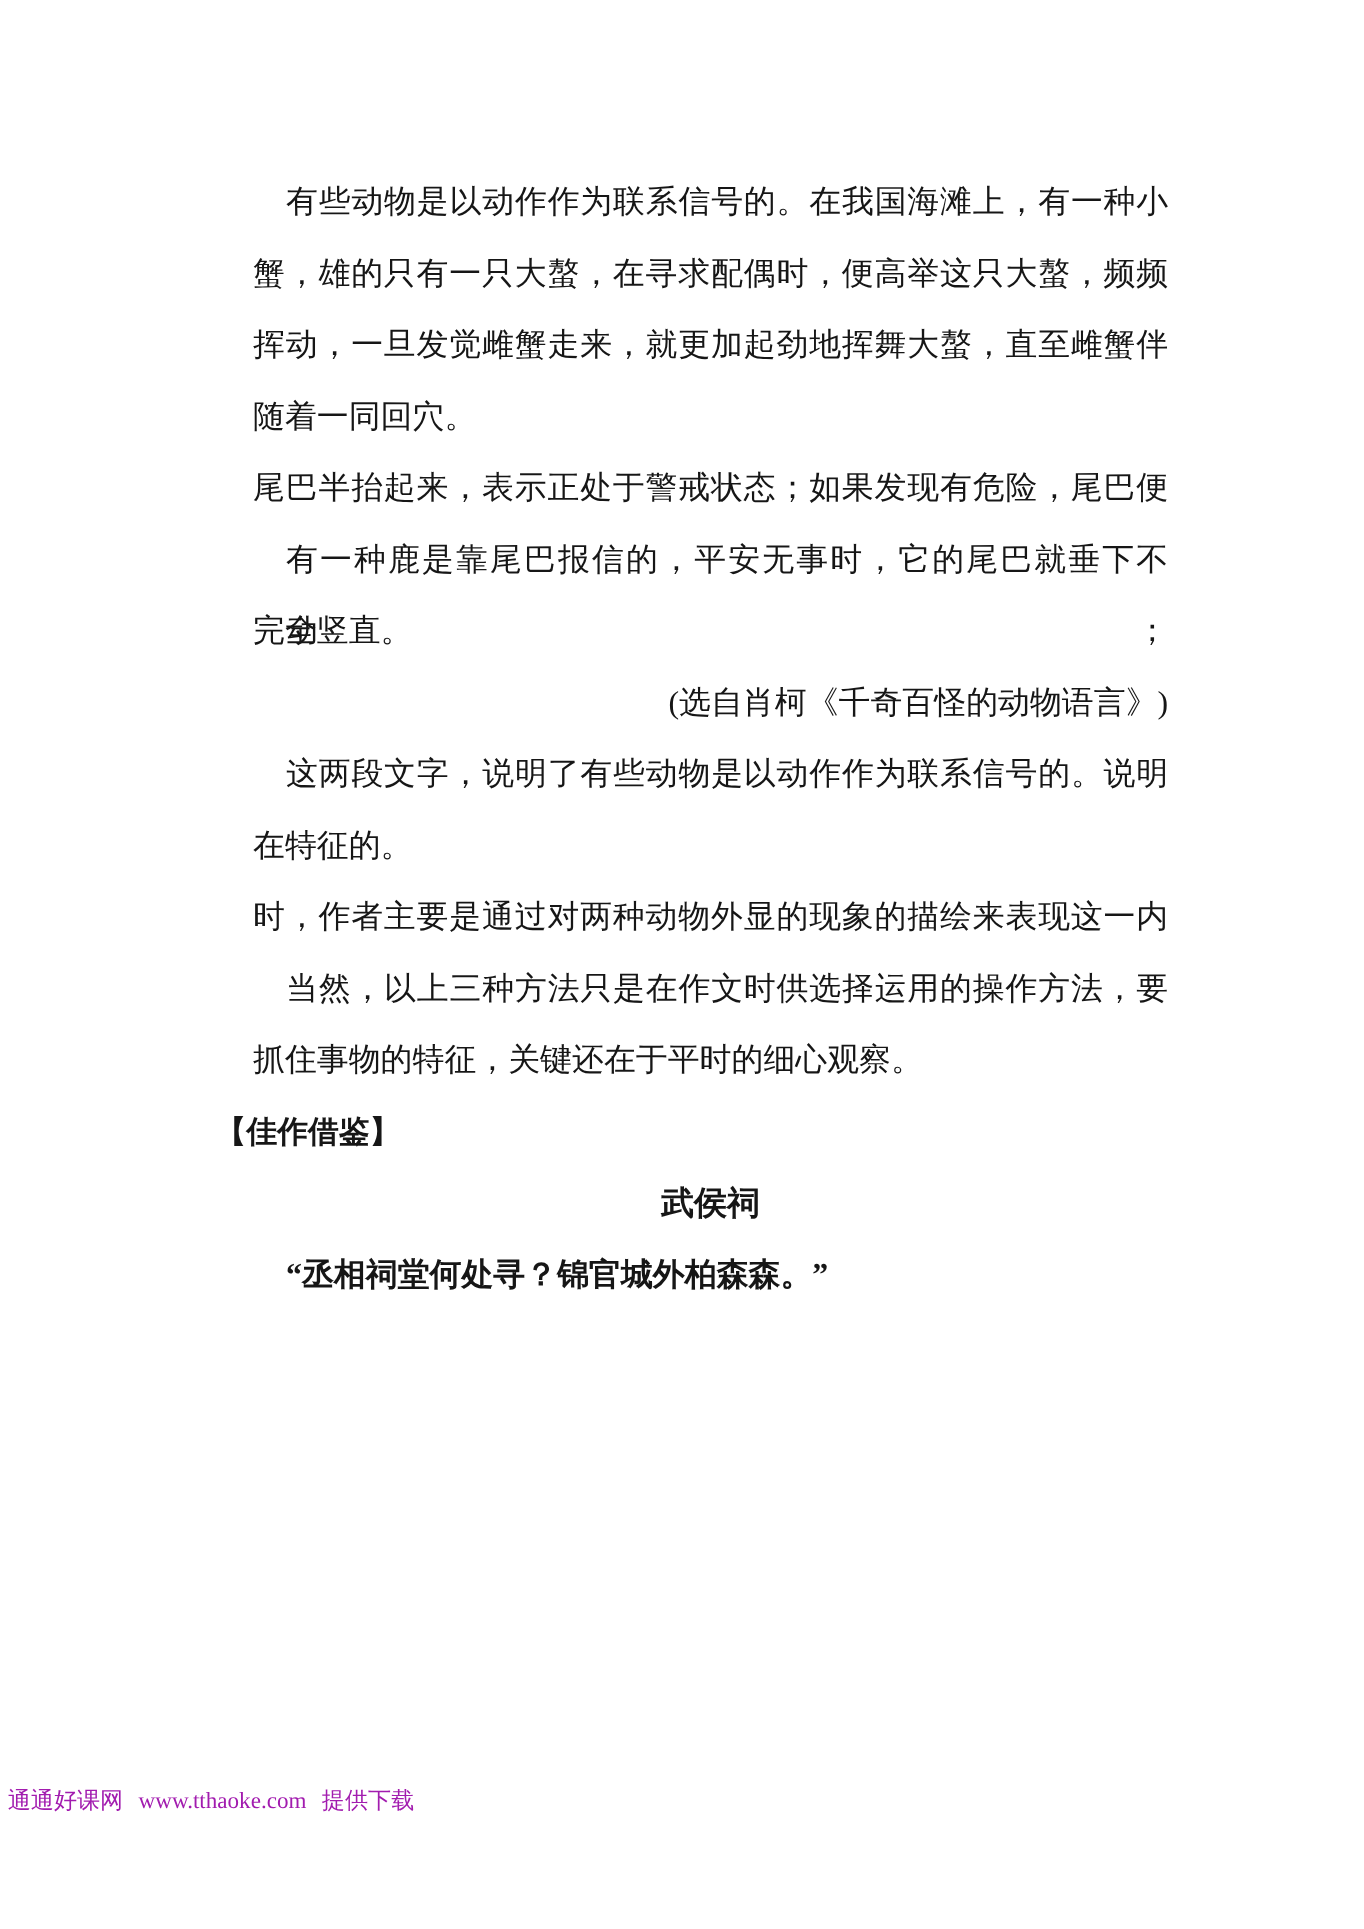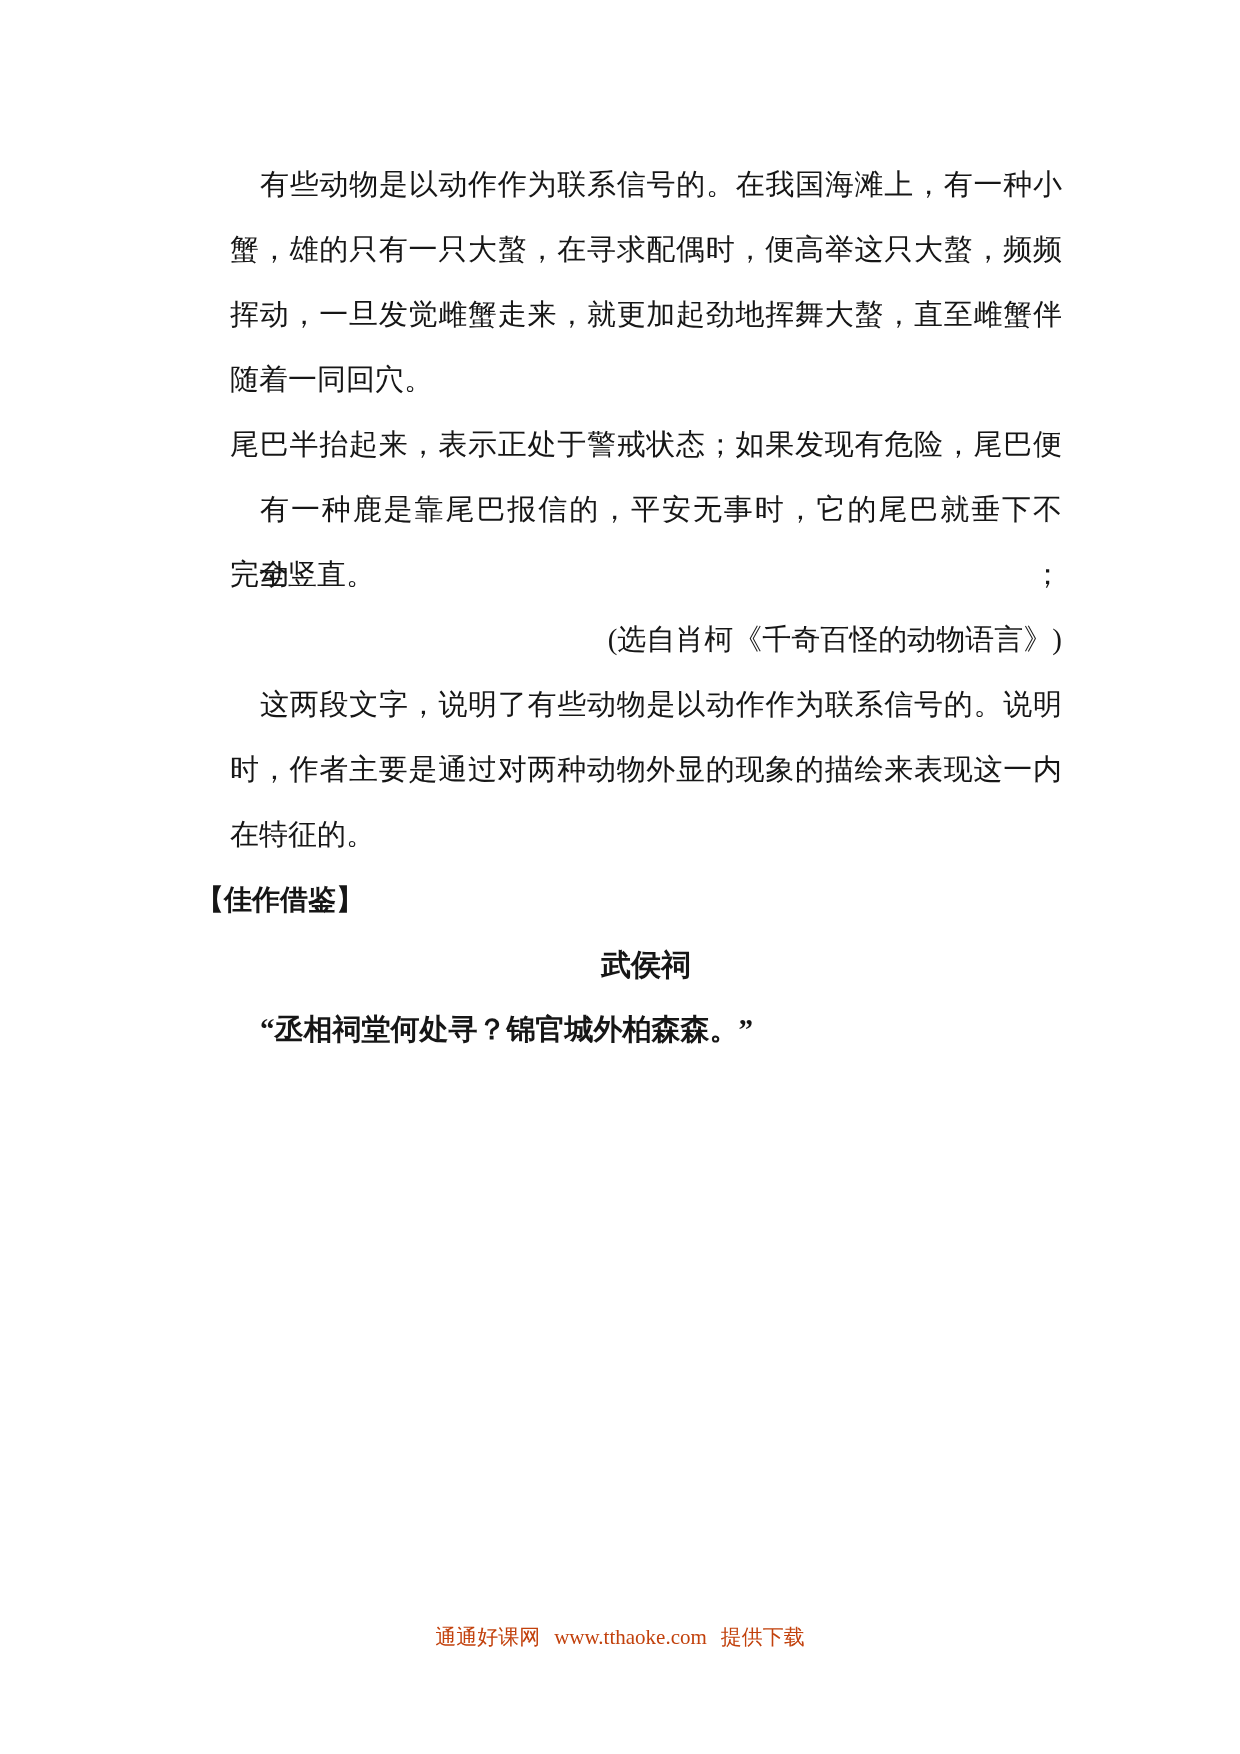--- a/index.html
+++ b/index.html
@@ -49,22 +49,22 @@
   .title {
     text-align: center;
     font-weight: bold;
     font-size: 30px;
   }
   .footer {
     position: absolute;
     left: 0;
     top: 1622px;
     width: 1240px;
-    text-align: center;
-    color: #c2410c;
+    text-align: left;
+    color: #a21caf;
     font-size: 21px;
     line-height: 30px;
   }
   .footer span { margin: 0 7px; }
 </style>
 </head>
 <body>
 
 <div class="page">
   <div class="content">
@@ -79,24 +79,28 @@
     <div>
       <div class="ln j">尾巴半抬起来，表示正处于警戒状态；如果发现有危险，尾巴便</div>
       <div class="ln j i">有一种鹿是靠尾巴报信的，平安无事时，它的尾巴就垂下不动；</div>
       <div class="ln">完全竖直。</div>
     </div>
 
     <div class="ln r">(选自肖柯《千奇百怪的动物语言》)</div>
 
     <div>
       <div class="ln j i">这两段文字，说明了有些动物是以动作作为联系信号的。说明</div>
+      <div class="ln">在特征的。</div>
       <div class="ln j">时，作者主要是通过对两种动物外显的现象的描绘来表现这一内</div>
-      <div class="ln">在特征的。</div>
     </div>
 
+    <div>
+      <div class="ln j i">当然，以上三种方法只是在作文时供选择运用的操作方法，要</div>
+      <div class="ln">抓住事物的特征，关键还在于平时的细心观察。</div>
+    </div>
 
     <div class="ln hdr">【佳作借鉴】</div>
 
     <div>
       <div class="ln title">武侯祠</div>
       <div class="ln i b">“丞相祠堂何处寻？锦官城外柏森森。”</div>
     </div>
 
   </div>
 

